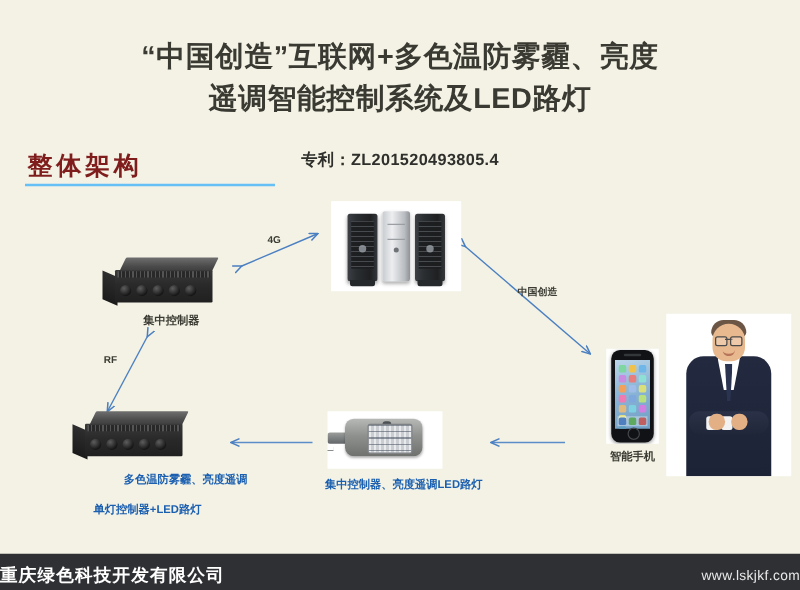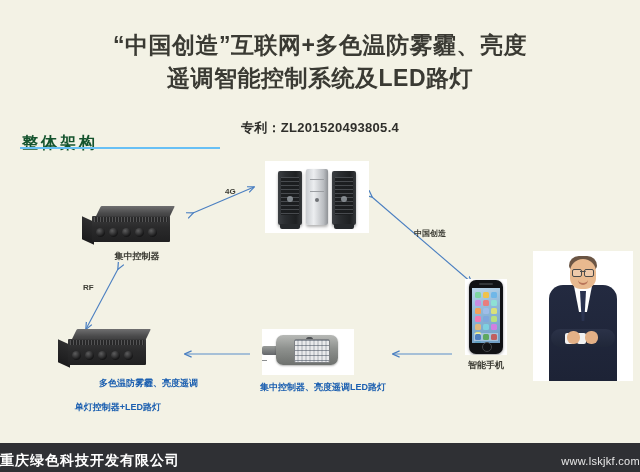--- a/index.html
+++ b/index.html
@@ -19,22 +19,22 @@
   }
   .title .l2{display:block;}
 
   .patent{
     position:absolute;left:0;top:108px;width:640px;text-align:center;
     font-size:13px;font-weight:bold;color:#2f2f2b;letter-spacing:0.3px;
   }
 
   
   .section-h{
-    position:absolute;left:22px;top:122px;
-    font-size:16px;font-weight:bold;color:#14532d;letter-spacing:3px;
+    position:absolute;left:22px;top:108px;
+    font-size:20px;font-weight:bold;color:#7f1d1d;letter-spacing:3px;
   }
   .section-rule{
     position:absolute;left:20px;top:136px;width:200px;height:2px;
     background:#67c0f5;
   }
 
   
   .node{position:absolute;}
   .photo{
     background:#ffffff;position:relative;overflow:hidden;
@@ -291,21 +291,21 @@
 
     <line x1="372" y1="186" x2="472" y2="272" stroke="#4a7fc1" stroke-width="1.1" marker-end="url(#ah)" marker-start="url(#ah2)"></line>
 
     <line x1="118" y1="258" x2="86" y2="318" stroke="#4a7fc1" stroke-width="1.1" marker-end="url(#ah)" marker-start="url(#ah2)"></line>
 
     <line x1="452" y1="343" x2="393" y2="343" stroke="#5b8ec9" stroke-width="1.1" marker-end="url(#ah)"></line>
 
     <line x1="250" y1="343" x2="185" y2="343" stroke="#5b8ec9" stroke-width="1.1" marker-end="url(#ah)"></line>
   </svg>
 
-  <div class="arrow-label" style="left:225px;top:176px;">4G</div>
+  <div class="arrow-label" style="left:214px;top:176px;">4G</div>
   <div class="arrow-label" style="left:414px;top:217px;">中国创造</div>
   <div class="arrow-label" style="left:83px;top:272px;">RF</div>
 
   <div class="node" style="left:82px;top:195px;width:110px;height:60px;">
     <div class="ctrl-wrap" style="left:10px;top:0;width:90px;height:40px;">
       <div class="ctrl-side"></div>
       <div class="ctrl-top"></div>
       <div class="ctrl-face">
         <div class="ctrl-vent"></div>
         <div class="ctrl-knobs">
@@ -335,21 +335,21 @@
         </div>
         <div class="srv-tower" style="left:67px;width:24px;height:54px;">
           <div class="grill"></div>
             <div class="badge"></div>
             <div class="foot"></div>
         </div>
       </div>
     </div>
   </div>
 
-  <div class="node" style="left:457px;top:268px;width:58px;height:108px;">
+  <div class="node" style="left:477px;top:268px;width:58px;height:108px;">
     <div class="photo" style="position:absolute;left:8px;top:0;width:42px;height:76px;background:#fff;">
       <div class="ph-body" style="left:4px;top:1px;width:34px;height:74px;">
         <div class="ph-speaker"></div>
         <div class="ph-screen">
           <div class="ph-grid">
             <i style="background:#7ed6a0"></i>
               <i style="background:#f0c24b"></i>
               <i style="background:#6fb7e8"></i>
               <i style="background:#c98ce0"></i>
             <i style="background:#e87d7d"></i>

